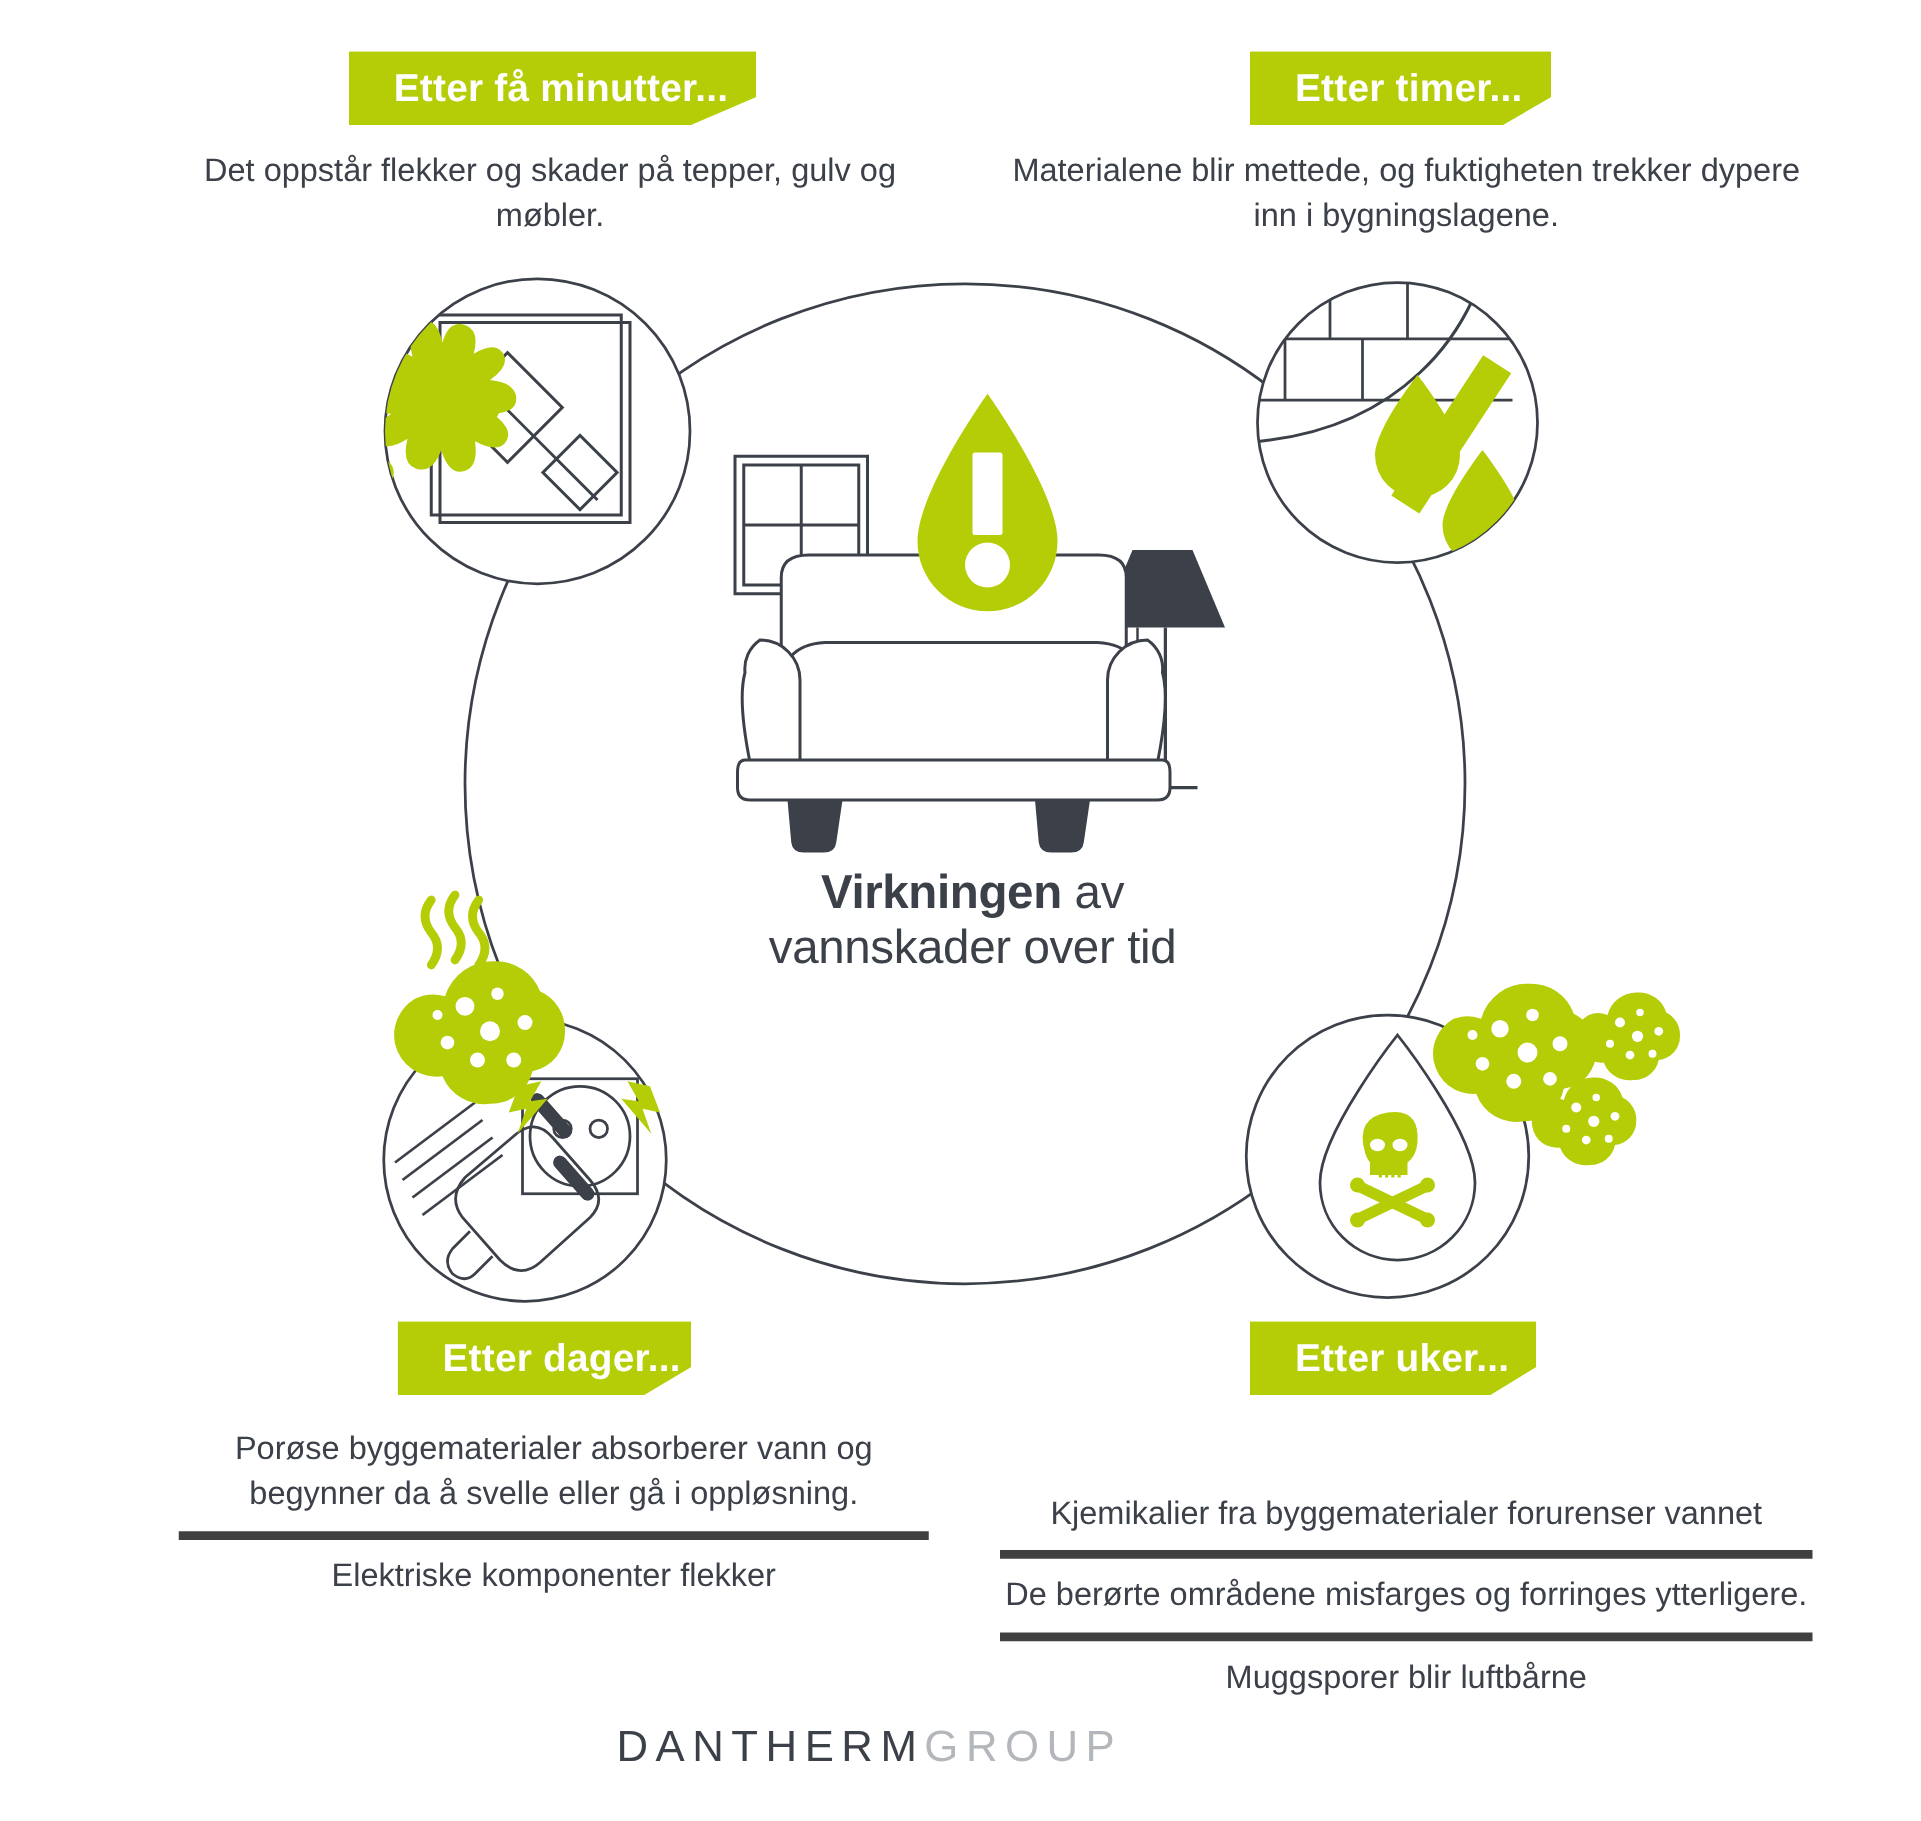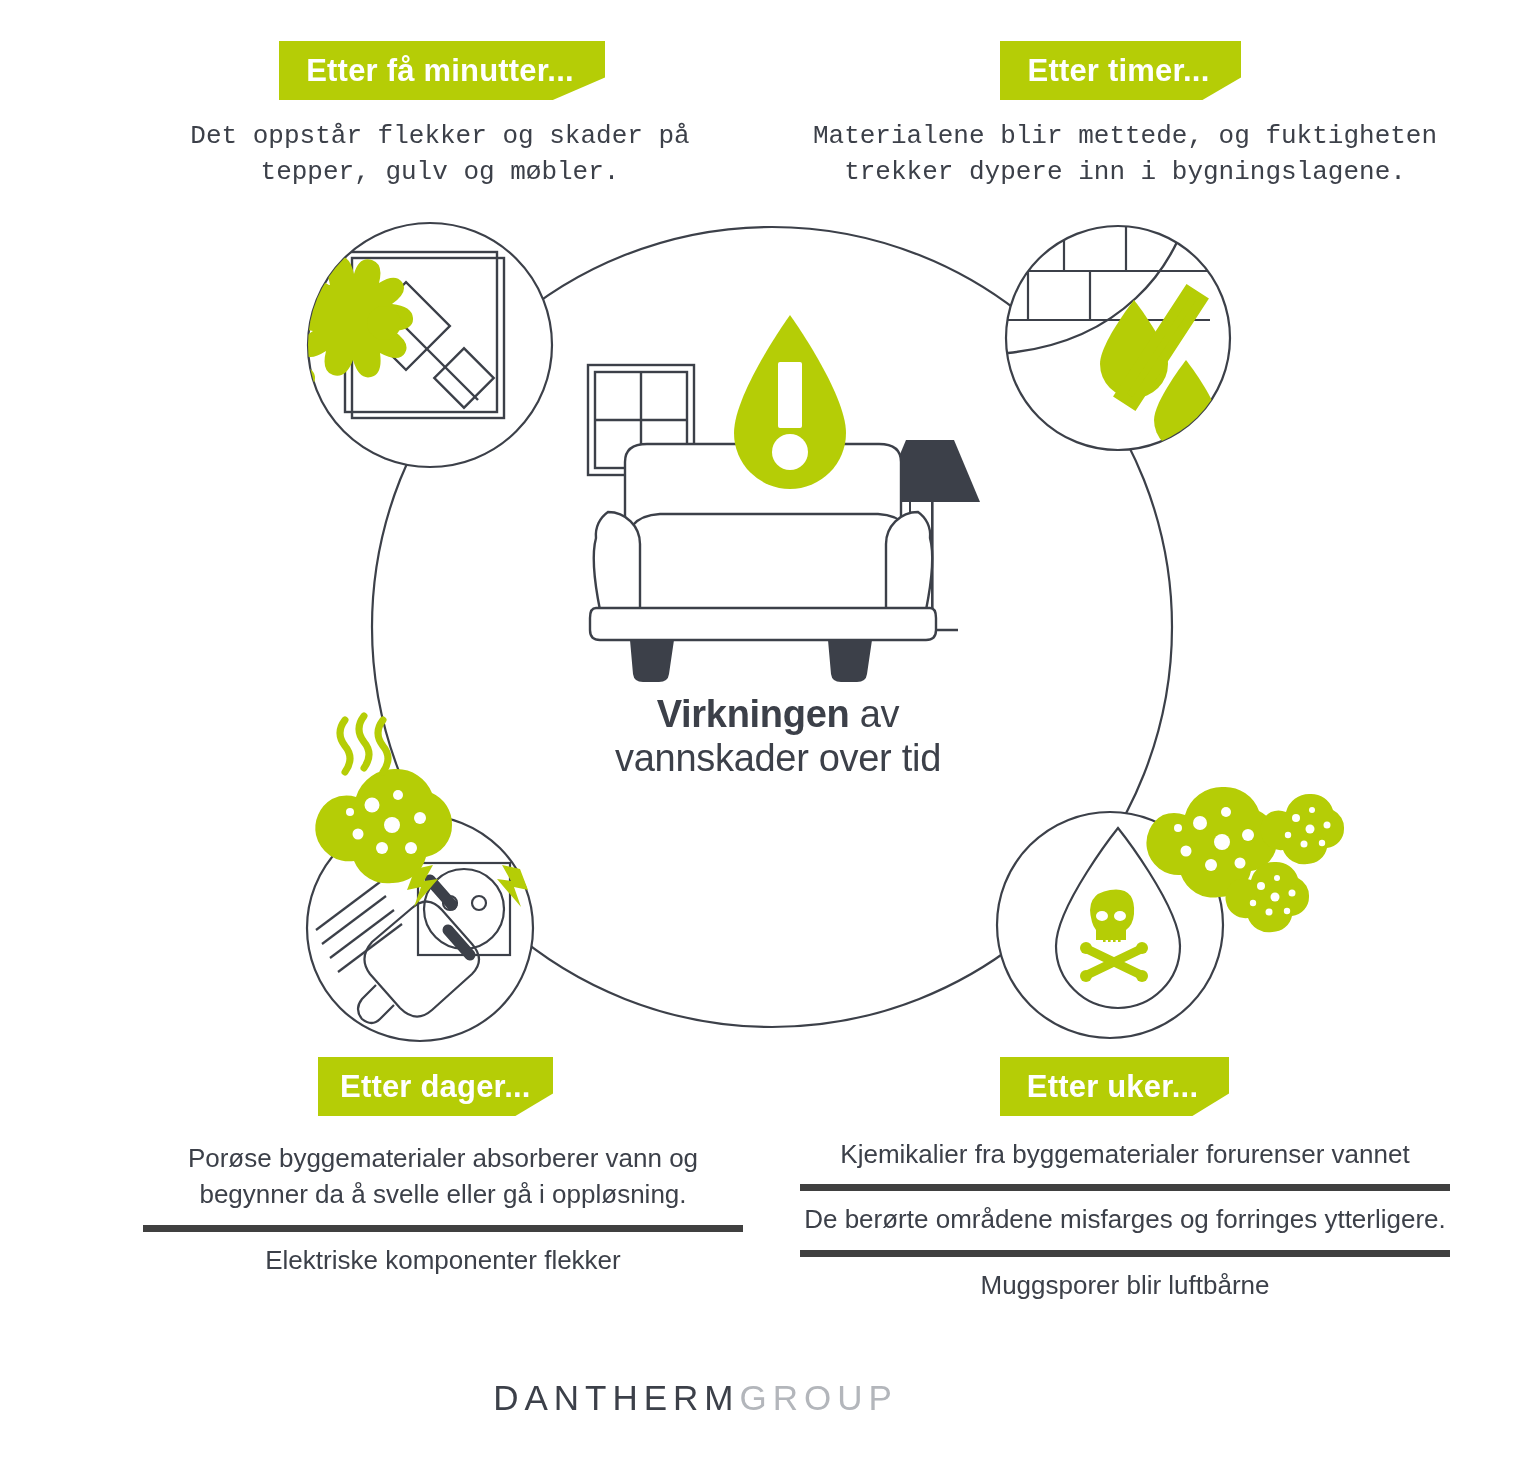--- a/index.html
+++ b/index.html
@@ -20,51 +20,50 @@
   
   .badge {
     position: absolute;
     background: #b5cd06;
     color: #ffffff;
     font-size: 31px;
     font-weight: bold;
     letter-spacing: 0.2px;
     height: 59px;
     line-height: 59px;
-    padding: 0 26px 0 22px;
+    padding: 0 26px 0 36px;
     white-space: nowrap;
     -webkit-clip-path: polygon(0 0, 100% 0, 100% 62%, 84% 100%, 0 100%);
     clip-path: polygon(0 0, 100% 0, 100% 62%, 84% 100%, 0 100%);
     text-align: center;
   }
   .badge-minutes { left: 279px;  top: 41px;  width: 326px; }
   .badge-hours   { left: 1000px; top: 41px;  width: 241px; }
   .badge-days    { left: 318px;  top: 1057px; width: 235px; }
   .badge-weeks   { left: 1000px; top: 1057px; width: 229px; }
 
   
   .corner-text {
     position: absolute;
     color: #3c4049;
     font-size: 26px;
     line-height: 1.40;
     text-align: center;
-    font-family: Liberation Mono, monospace;
   }
   .tl-text { left: 150px;  top: 118px;  width: 580px; }
   .tr-text { left: 800px;  top: 118px;  width: 650px; }
 
   .bottom-block {
     position: absolute;
     color: #3c4049;
     font-size: 26px;
     text-align: center;
   }
   .bl-block { left: 143px; top: 1130px; width: 600px; }
-  .br-block { left: 800px; top: 1126px; width: 650px; }
+  .br-block { left: 800px; top: 1182px; width: 650px; }
   .bottom-block .line {
     line-height: 1.40;
     padding: 10px 4px 12px 4px;
   }
   .bottom-block .line + .line { border-top: 7px solid #404040; }
 
   
   .diagram {
     position: absolute;
     left: 0; top: 0;

